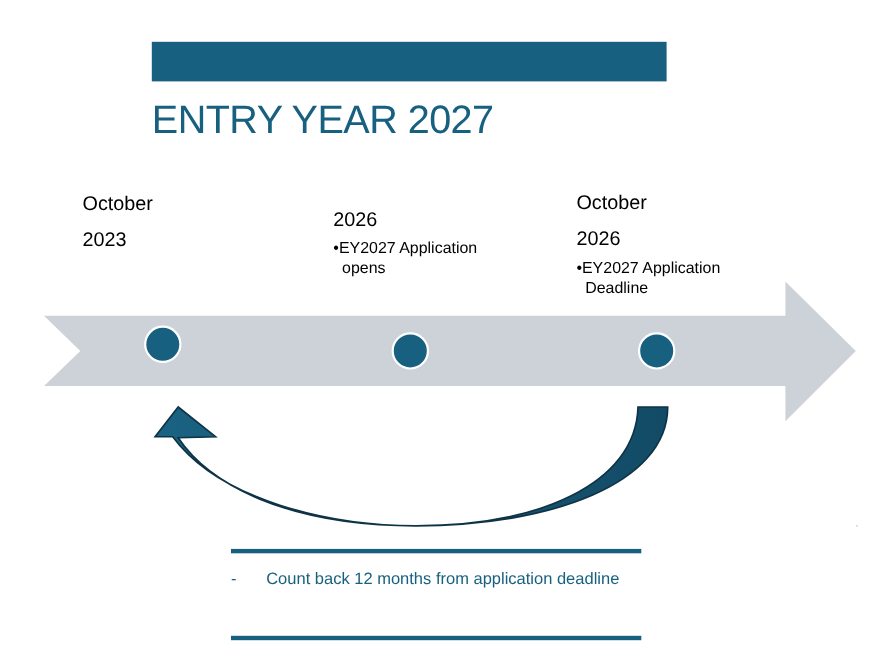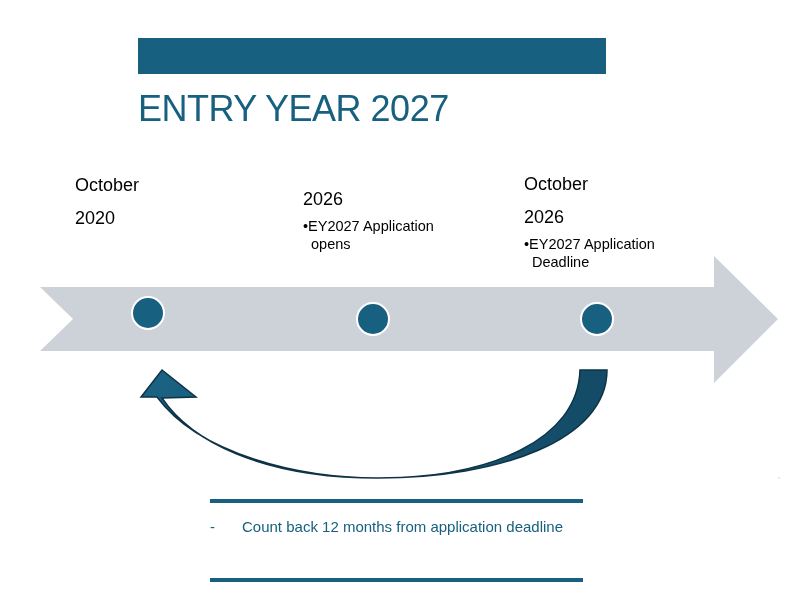--- a/index.html
+++ b/index.html
@@ -44,21 +44,21 @@
            L 141 397
            L 157 397
            C 200 455, 300 478, 378 478
            C 490 478, 578 440, 580 370
            Z" fill="url(#curveGrad)" stroke="#0e3346" stroke-width="1.5" stroke-linejoin="miter"></path>
   <circle cx="779" cy="478" r="0.8" fill="#c9ced4"></circle>
 </svg>
 
 <div class="milestone" style="left:75px; top:176px;">
   <p class="month">October</p>
-  <p class="year">2020</p>
+  <p class="year">2023</p>
 </div>
 
 <div class="milestone" style="left:303px; top:175px;">
   <p class="year">2026</p>
   <div class="bullet">•EY2027 Application opens</div>
 </div>
 
 <div class="milestone" style="left:524px; top:175px;">
   <p class="month">October</p>
   <p class="year">2026</p>

